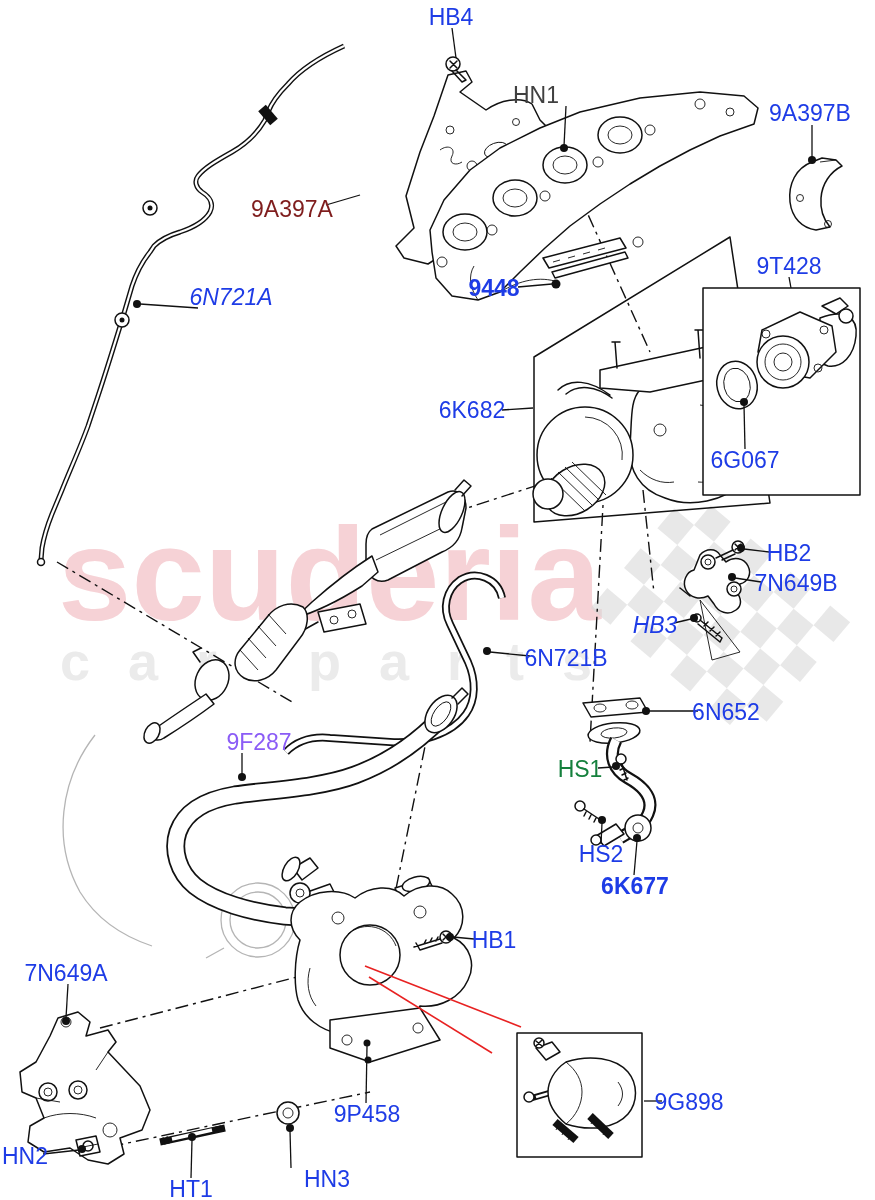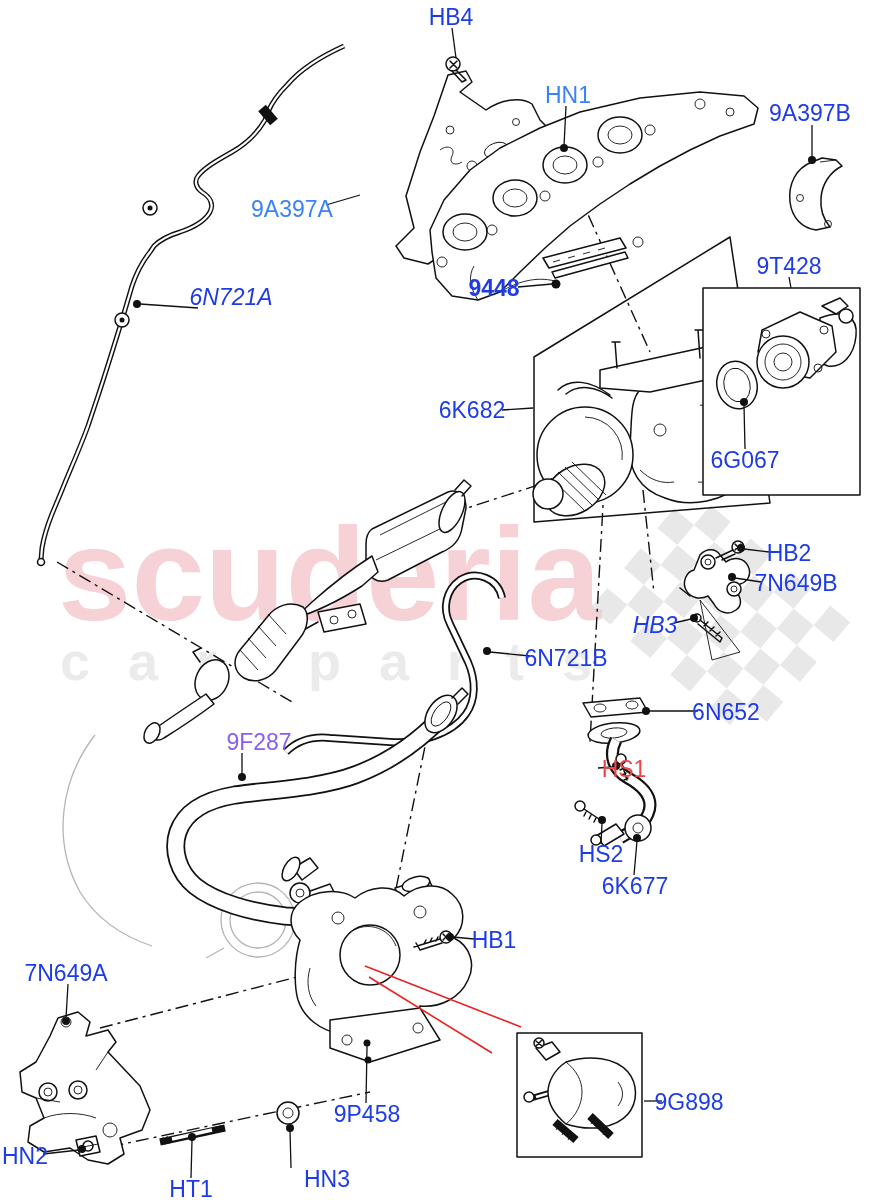--- a/index.html
+++ b/index.html
@@ -365,37 +365,37 @@
         <circle class="dot" cx="82" cy="1149" r="4"></circle>
     <line class="leader" x1="191" y1="1178" x2="192" y2="1140"></line>
         <circle class="dot" cx="192" cy="1137" r="4"></circle>
     <line class="leader" x1="291" y1="1168" x2="290" y2="1131"></line>
         <circle class="dot" cx="290" cy="1128" r="4"></circle>
   </g>
 </svg>
 
 <div id="labels">
       <div class="part-label" style="left: 451px; top: 17px; color: rgb(30, 60, 230);">HB4</div>
-      <div class="part-label" style="left: 568px; top: 95px; color: #3b82f6;">HN1</div>
+      <div class="part-label" style="left: 536px; top: 95px; color: #404040;">HN1</div>
       <div class="part-label" style="left: 810px; top: 113px; color: rgb(30, 60, 230);">9A397B</div>
-      <div class="part-label" style="left: 292px; top: 209px; color: #3b82f6;">9A397A</div>
+      <div class="part-label" style="left: 292px; top: 209px; color: #7f1d1d;">9A397A</div>
       <div class="part-label" style="left: 231px; top: 297px; color: rgb(30, 60, 230); font-style: italic;">6N721A</div>
       <div class="part-label" style="left: 494px; top: 288px; color: rgb(30, 60, 230); font-weight: bold;">9448</div>
       <div class="part-label" style="left: 789px; top: 266px; color: rgb(30, 60, 230); text-align: right;">9T428</div>
       <div class="part-label" style="left: 472px; top: 410px; color: rgb(30, 60, 230);">6K682</div>
       <div class="part-label" style="left: 745px; top: 460px; color: rgb(30, 60, 230);">6G067</div>
       <div class="part-label" style="left: 789px; top: 553px; color: rgb(30, 60, 230);">HB2</div>
       <div class="part-label" style="left: 796px; top: 583px; color: rgb(30, 60, 230);">7N649B</div>
       <div class="part-label" style="left: 655px; top: 625px; color: rgb(30, 60, 230); font-style: italic;">HB3</div>
       <div class="part-label" style="left: 566px; top: 658px; color: rgb(30, 60, 230);">6N721B</div>
       <div class="part-label" style="left: 726px; top: 712px; color: rgb(30, 60, 230);">6N652</div>
-      <div class="part-label" style="left: 580px; top: 769px; color: #ef4444; margin-left: 44px;">HS1</div>
+      <div class="part-label" style="left: 580px; top: 769px; color: #15803d;">HS1</div>
       <div class="part-label" style="left: 259px; top: 742px; color: #8b5cf6;">9F287</div>
       <div class="part-label" style="left: 601px; top: 854px; color: rgb(30, 60, 230);">HS2</div>
-      <div class="part-label" style="left: 635px; top: 886px; color: rgb(30, 60, 230);">6K677</div>
+      <div class="part-label" style="left: 635px; top: 886px; color: rgb(30, 60, 230); font-weight: bold;">6K677</div>
       <div class="part-label" style="left: 494px; top: 940px; color: rgb(30, 60, 230);">HB1</div>
       <div class="part-label" style="left: 66px; top: 973px; color: rgb(30, 60, 230);">7N649A</div>
       <div class="part-label" style="left: 367px; top: 1114px; color: rgb(30, 60, 230);">9P458</div>
       <div class="part-label" style="left: 689px; top: 1102px; color: rgb(30, 60, 230);">9G898</div>
       <div class="part-label" style="left: 25px; top: 1156px; color: rgb(30, 60, 230);">HN2</div>
       <div class="part-label" style="left: 191px; top: 1189px; color: rgb(30, 60, 230);">HT1</div>
       <div class="part-label" style="left: 291px; top: 1179px; color: rgb(30, 60, 230); margin-left: 36px;">HN3</div>
     </div>
 </div>
 

